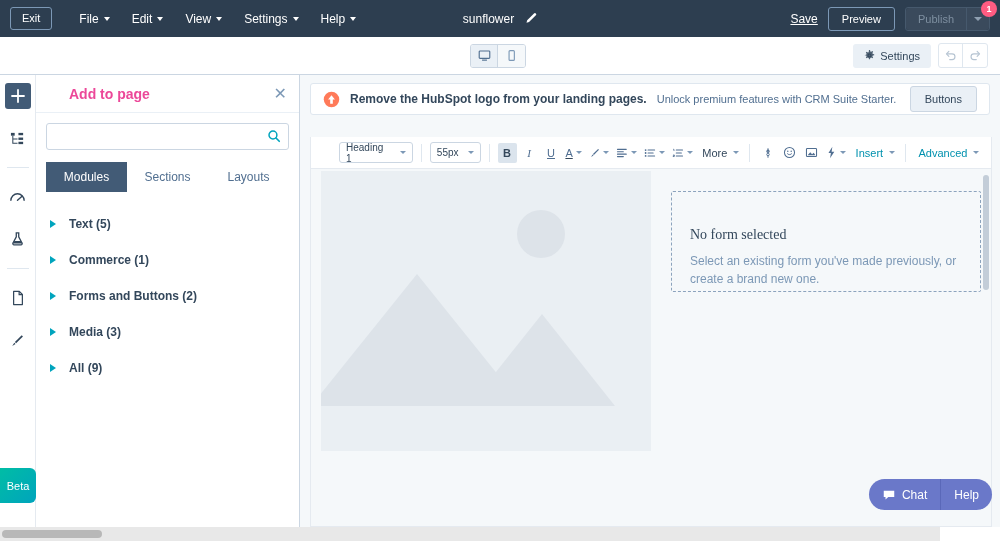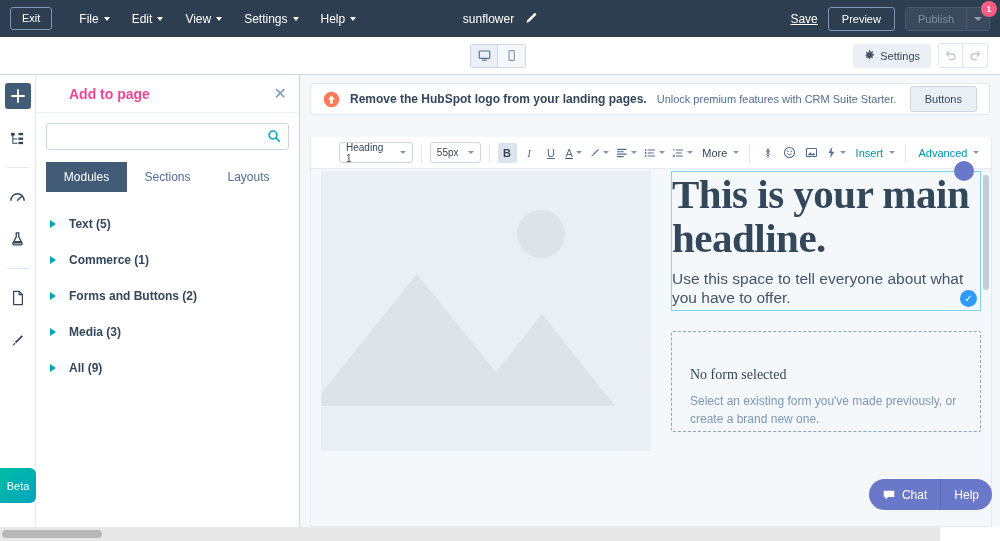--- a/index.html
+++ b/index.html
@@ -577,26 +577,20 @@
 
         <div class="col-img">
           <svg width="330" height="235" viewBox="0 0 330 235" style="display:block;">
             <circle cx="220" cy="63" r="24" fill="#dde3e9"></circle>
             <path d="M-10 235 L96 103 L202 235 Z" fill="#dde3e9"></path>
             <path d="M148 235 L221 143 L294 235 Z" fill="#dde3e9"></path>
           </svg>
         </div>
 
         <div class="col-right">
-          <div class="headline-box">
-            <div class="sel-handle"></div>
-            <div class="headline">This is your main headline.</div>
-            <div class="subcopy">Use this space to tell everyone about what you have to offer.</div>
-            <div class="sel-check">✓</div>
-          </div>
 
           <div class="form-box">
             <div class="form-title">No form selected</div>
             <div class="form-sub">Select an existing form you've made previously, or create a brand new one.</div>
           </div>
         </div>
       </div>
 
       <div class="vscroll"></div>
     </div>

